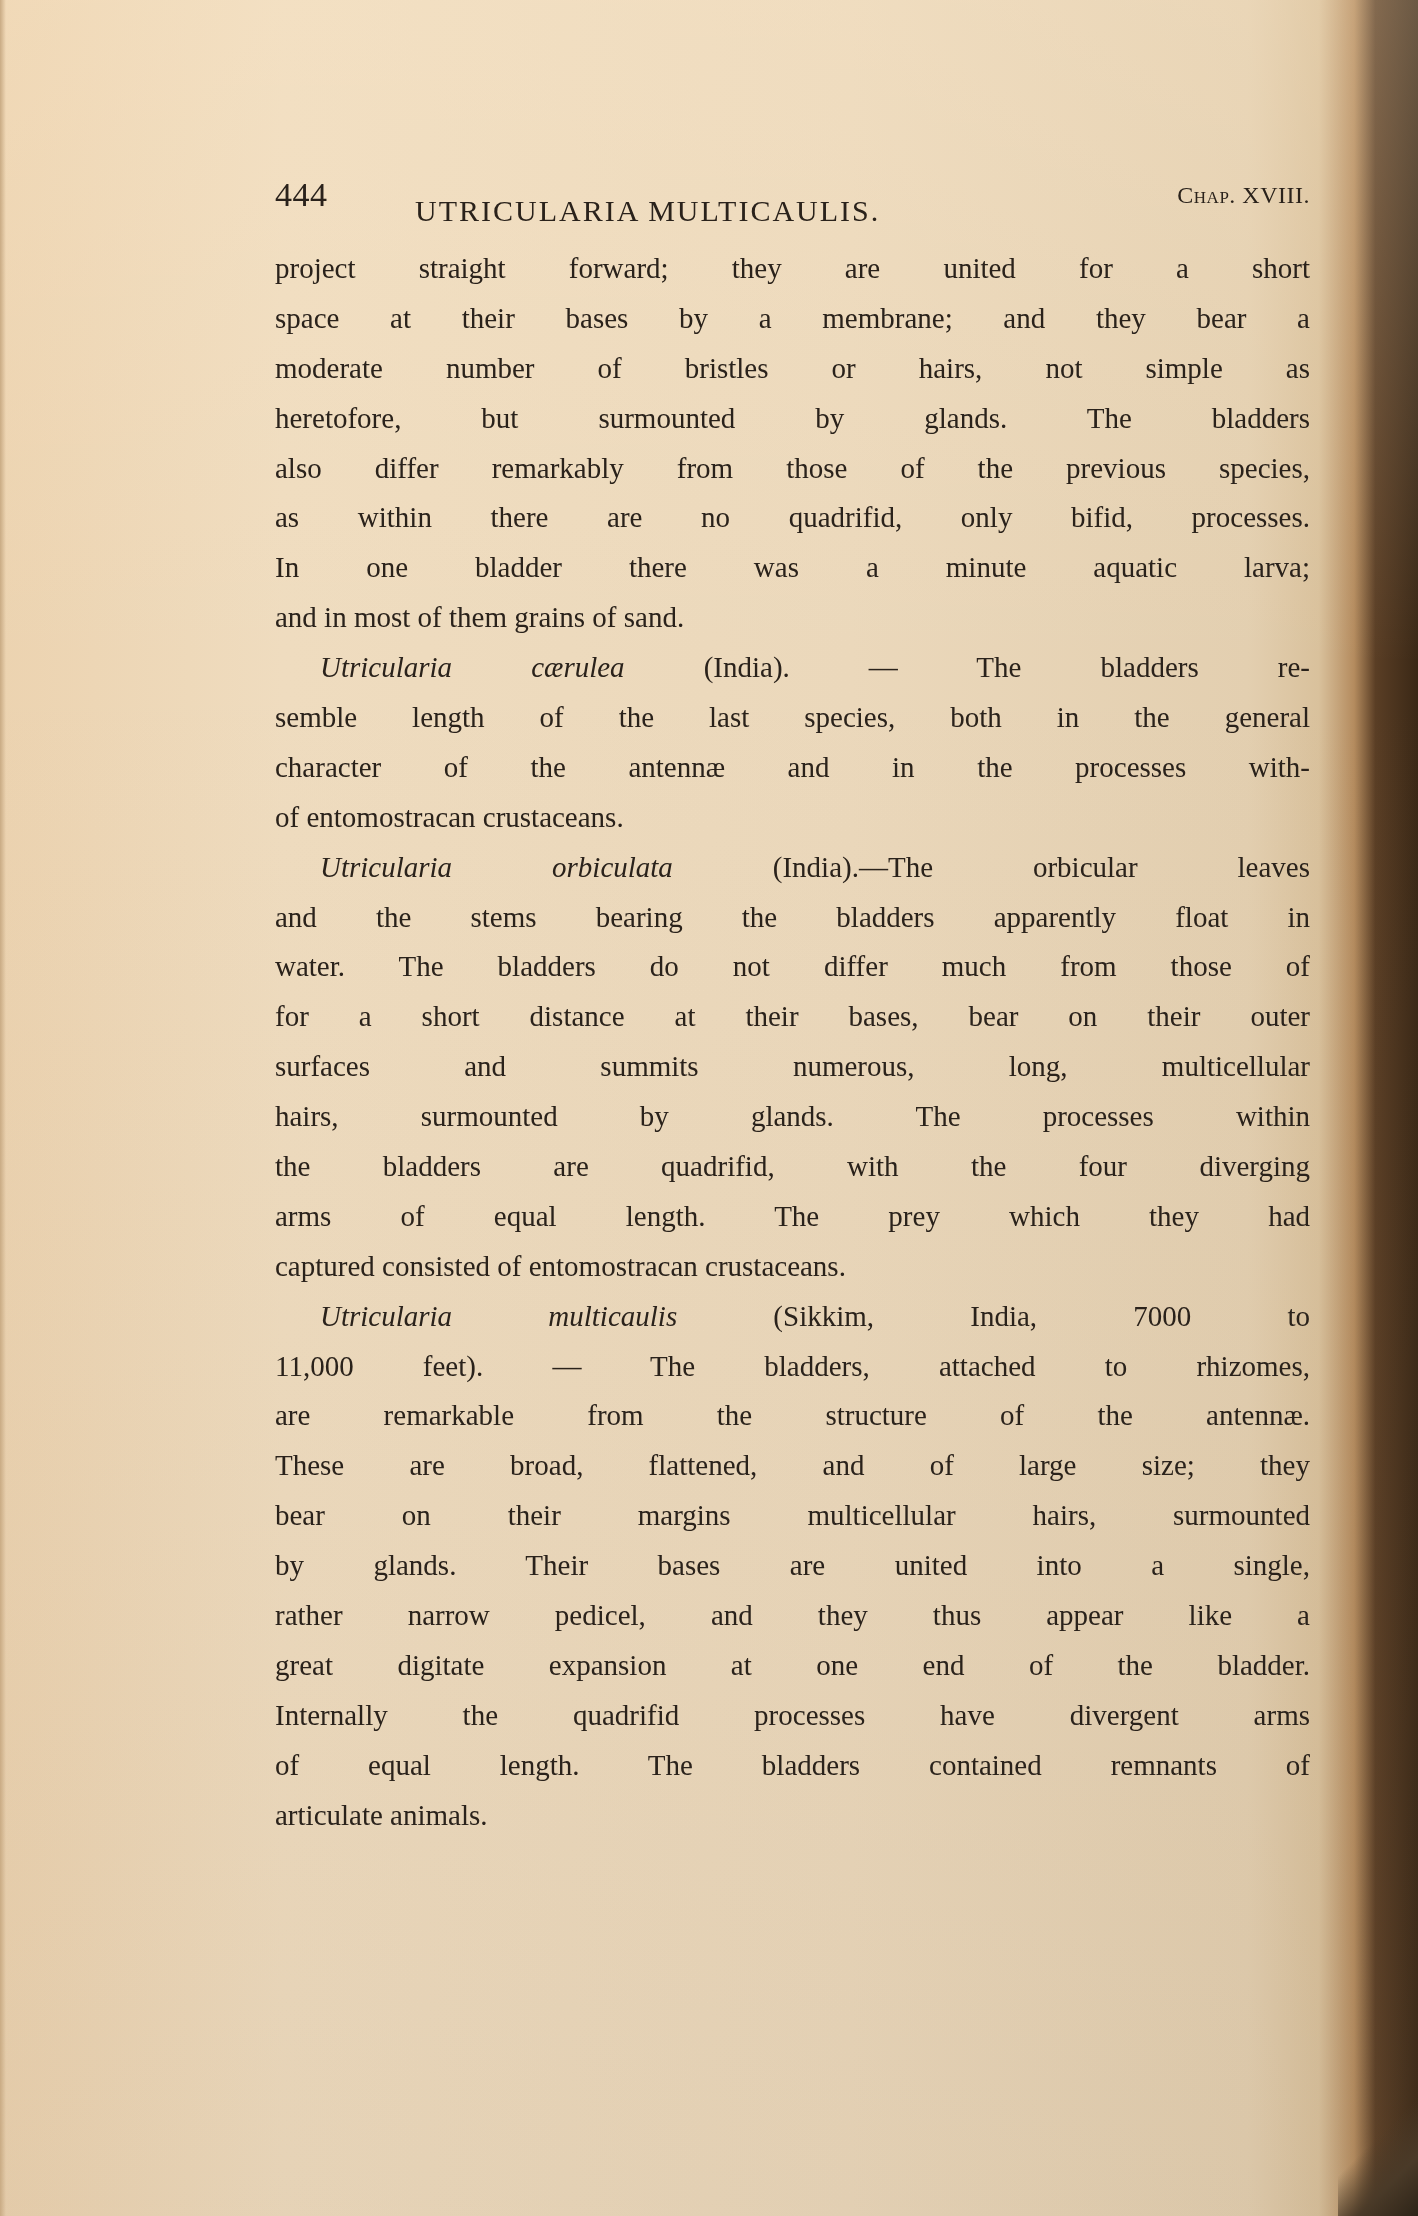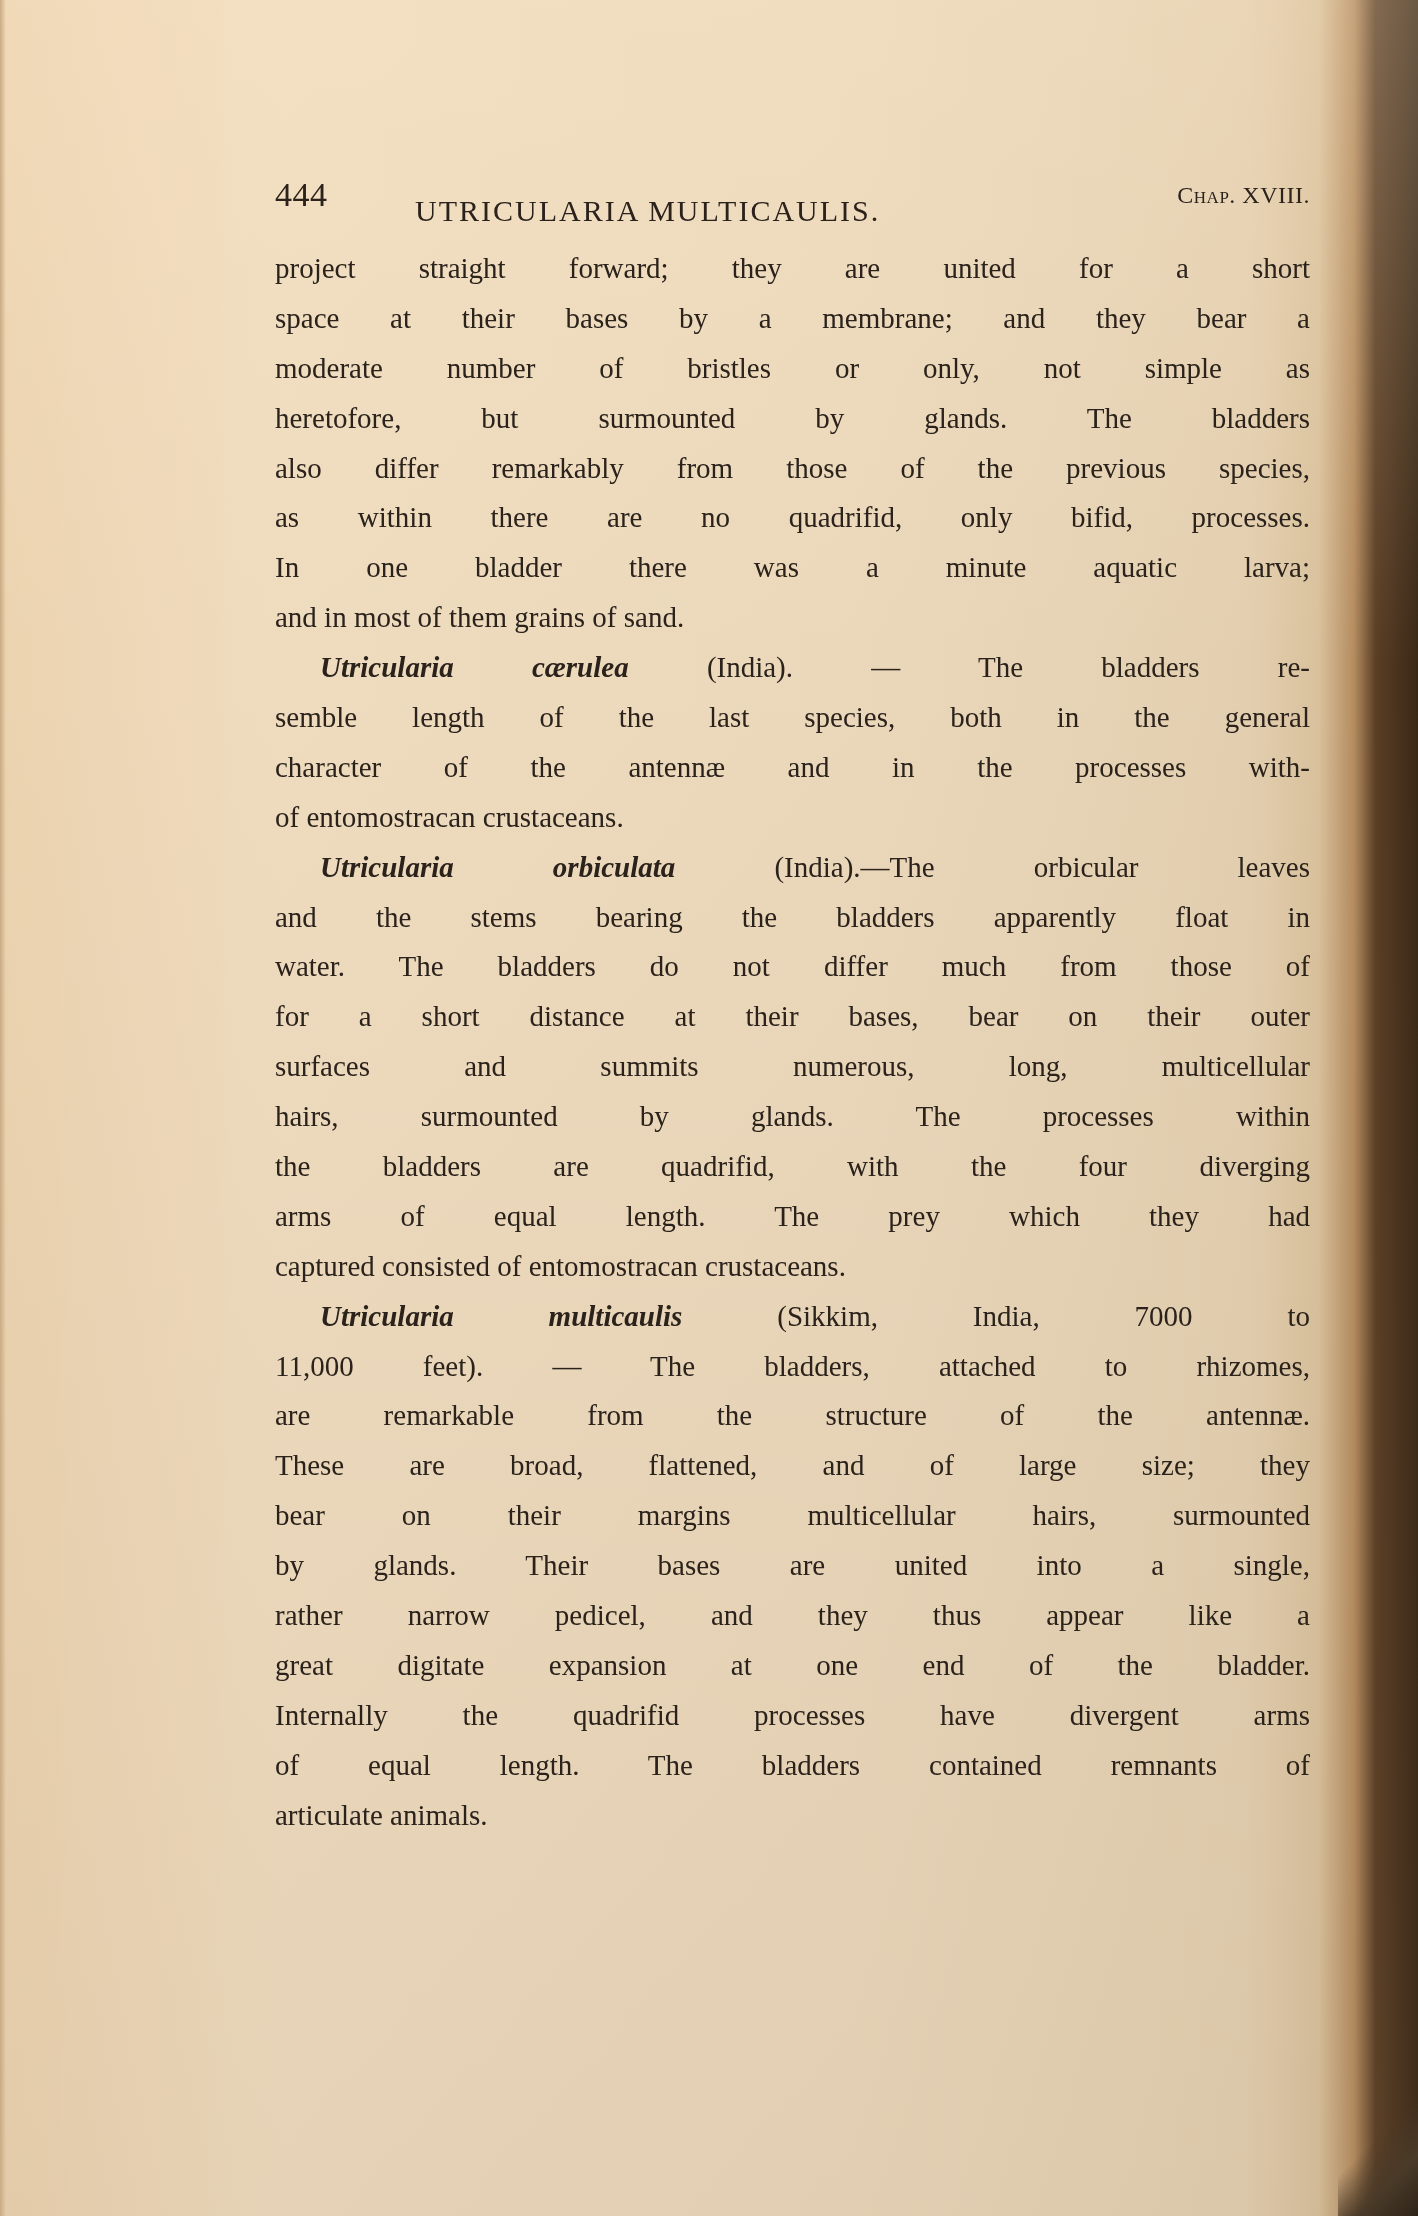--- a/index.html
+++ b/index.html
@@ -32,39 +32,39 @@
   .text {
     position:absolute; left:275px; top:244px; width:1035px;
     font-size:29px; line-height:49.9px;
   }
   .line {
     display:block; height:49.9px; white-space:nowrap;
     text-align:justify; text-align-last:justify;
   }
   .line.last { text-align-last:left; }
   .line.indent { padding-left:45px; box-sizing:border-box; }
-  .it { font-style:italic;font-weight:bold; }
+  .it { font-style:italic; }
 </style>
 </head>
 <body>
 
 <div class="page-shade"></div>
 <div class="left-edge"></div>
 <div class="binding-corner"></div>
 
 <div class="header">
   <span class="pnum">444</span>
   <span class="running">UTRICULARIA MULTICAULIS.</span>
   <span class="chap">Chap. XVIII.</span>
 </div>
 
 <div class="text" id="body-text">
     <span class="line"><span>project straight forward; they are united for a short</span></span>
     <span class="line"><span>space at their bases by a membrane; and they bear a</span></span>
-    <span class="line"><span>moderate number of bristles or only, not simple as</span></span>
+    <span class="line"><span>moderate number of bristles or hairs, not simple as</span></span>
     <span class="line"><span>heretofore, but surmounted by glands.  The bladders</span></span>
     <span class="line"><span>also differ remarkably from those of the previous species,</span></span>
     <span class="line"><span>as within there are no quadrifid, only bifid, processes.</span></span>
     <span class="line"><span>In one bladder there was a minute aquatic larva;</span></span>
     <span class="line last"><span>and in most of them grains of sand.</span></span>
     <span class="line indent"><span class="it">Utricularia cærulea</span><span> (India). — The bladders re-</span></span>
     <span class="line"><span>semble length of the last species, both in the general</span></span>
     <span class="line"><span>character of the antennæ and in the processes with-</span></span>
     <span class="line last"><span>of entomostracan crustaceans.</span></span>
     <span class="line indent"><span class="it">Utricularia orbiculata</span><span> (India).—The orbicular leaves</span></span>

